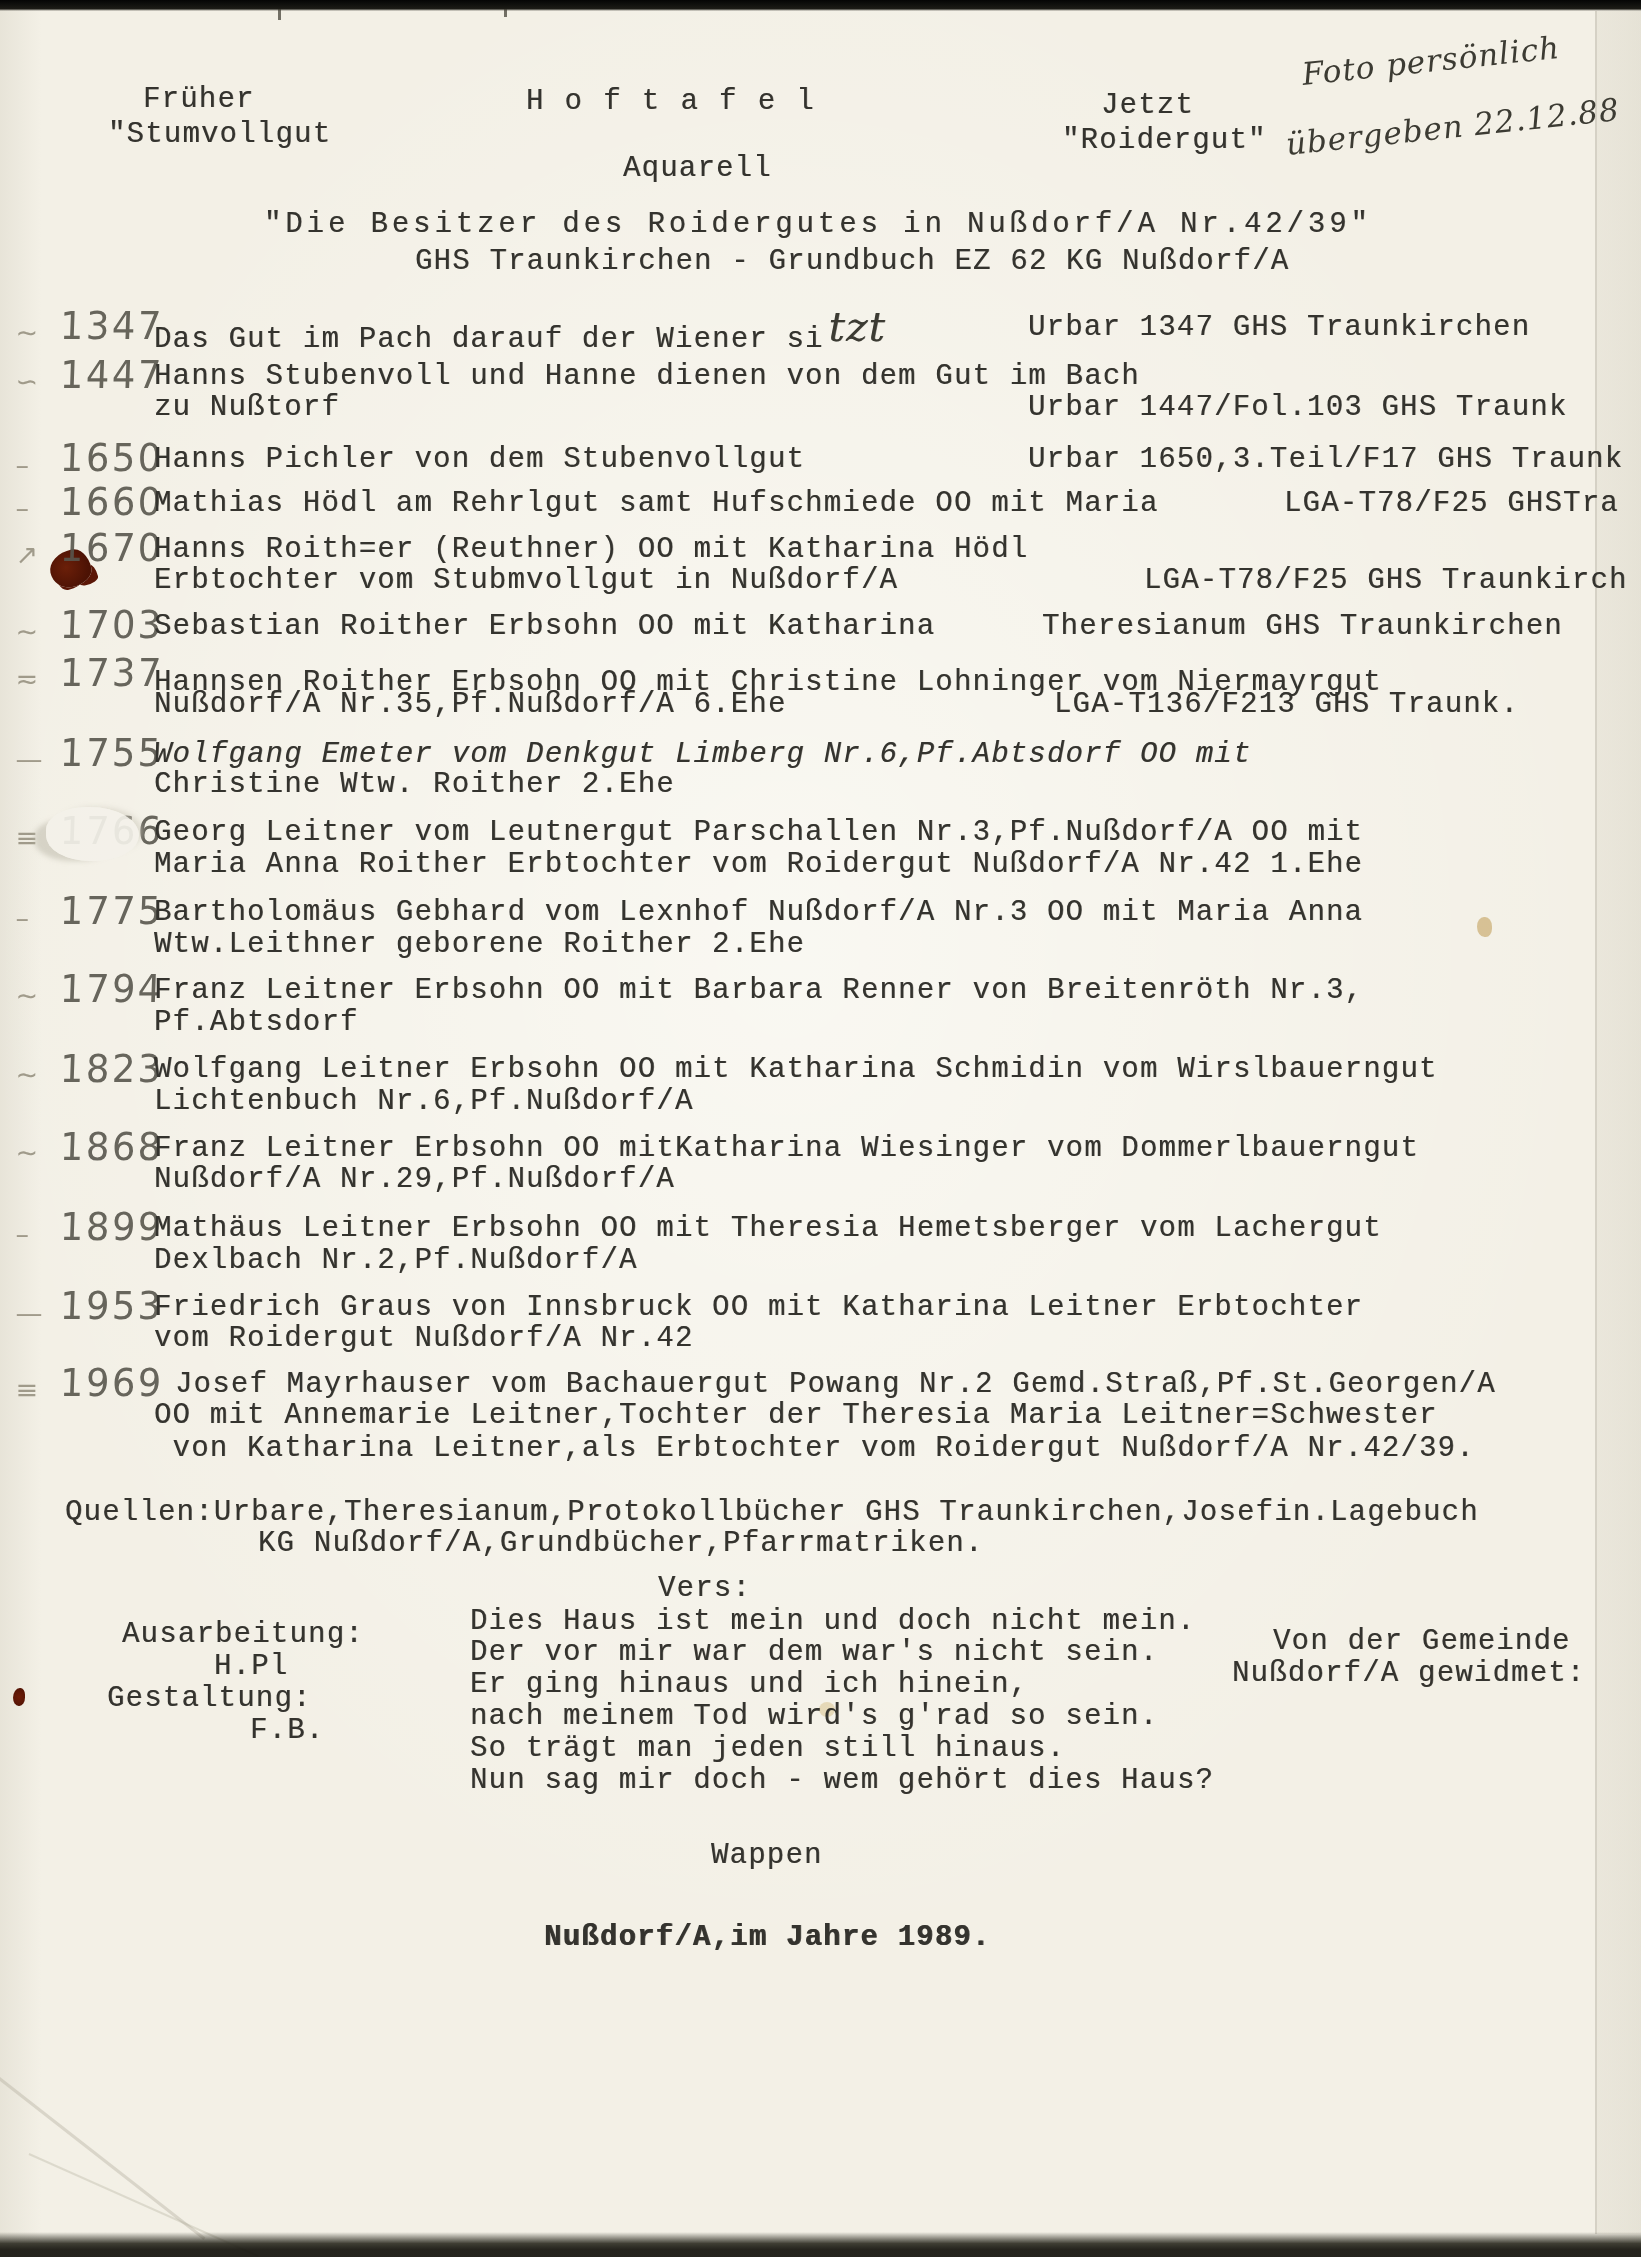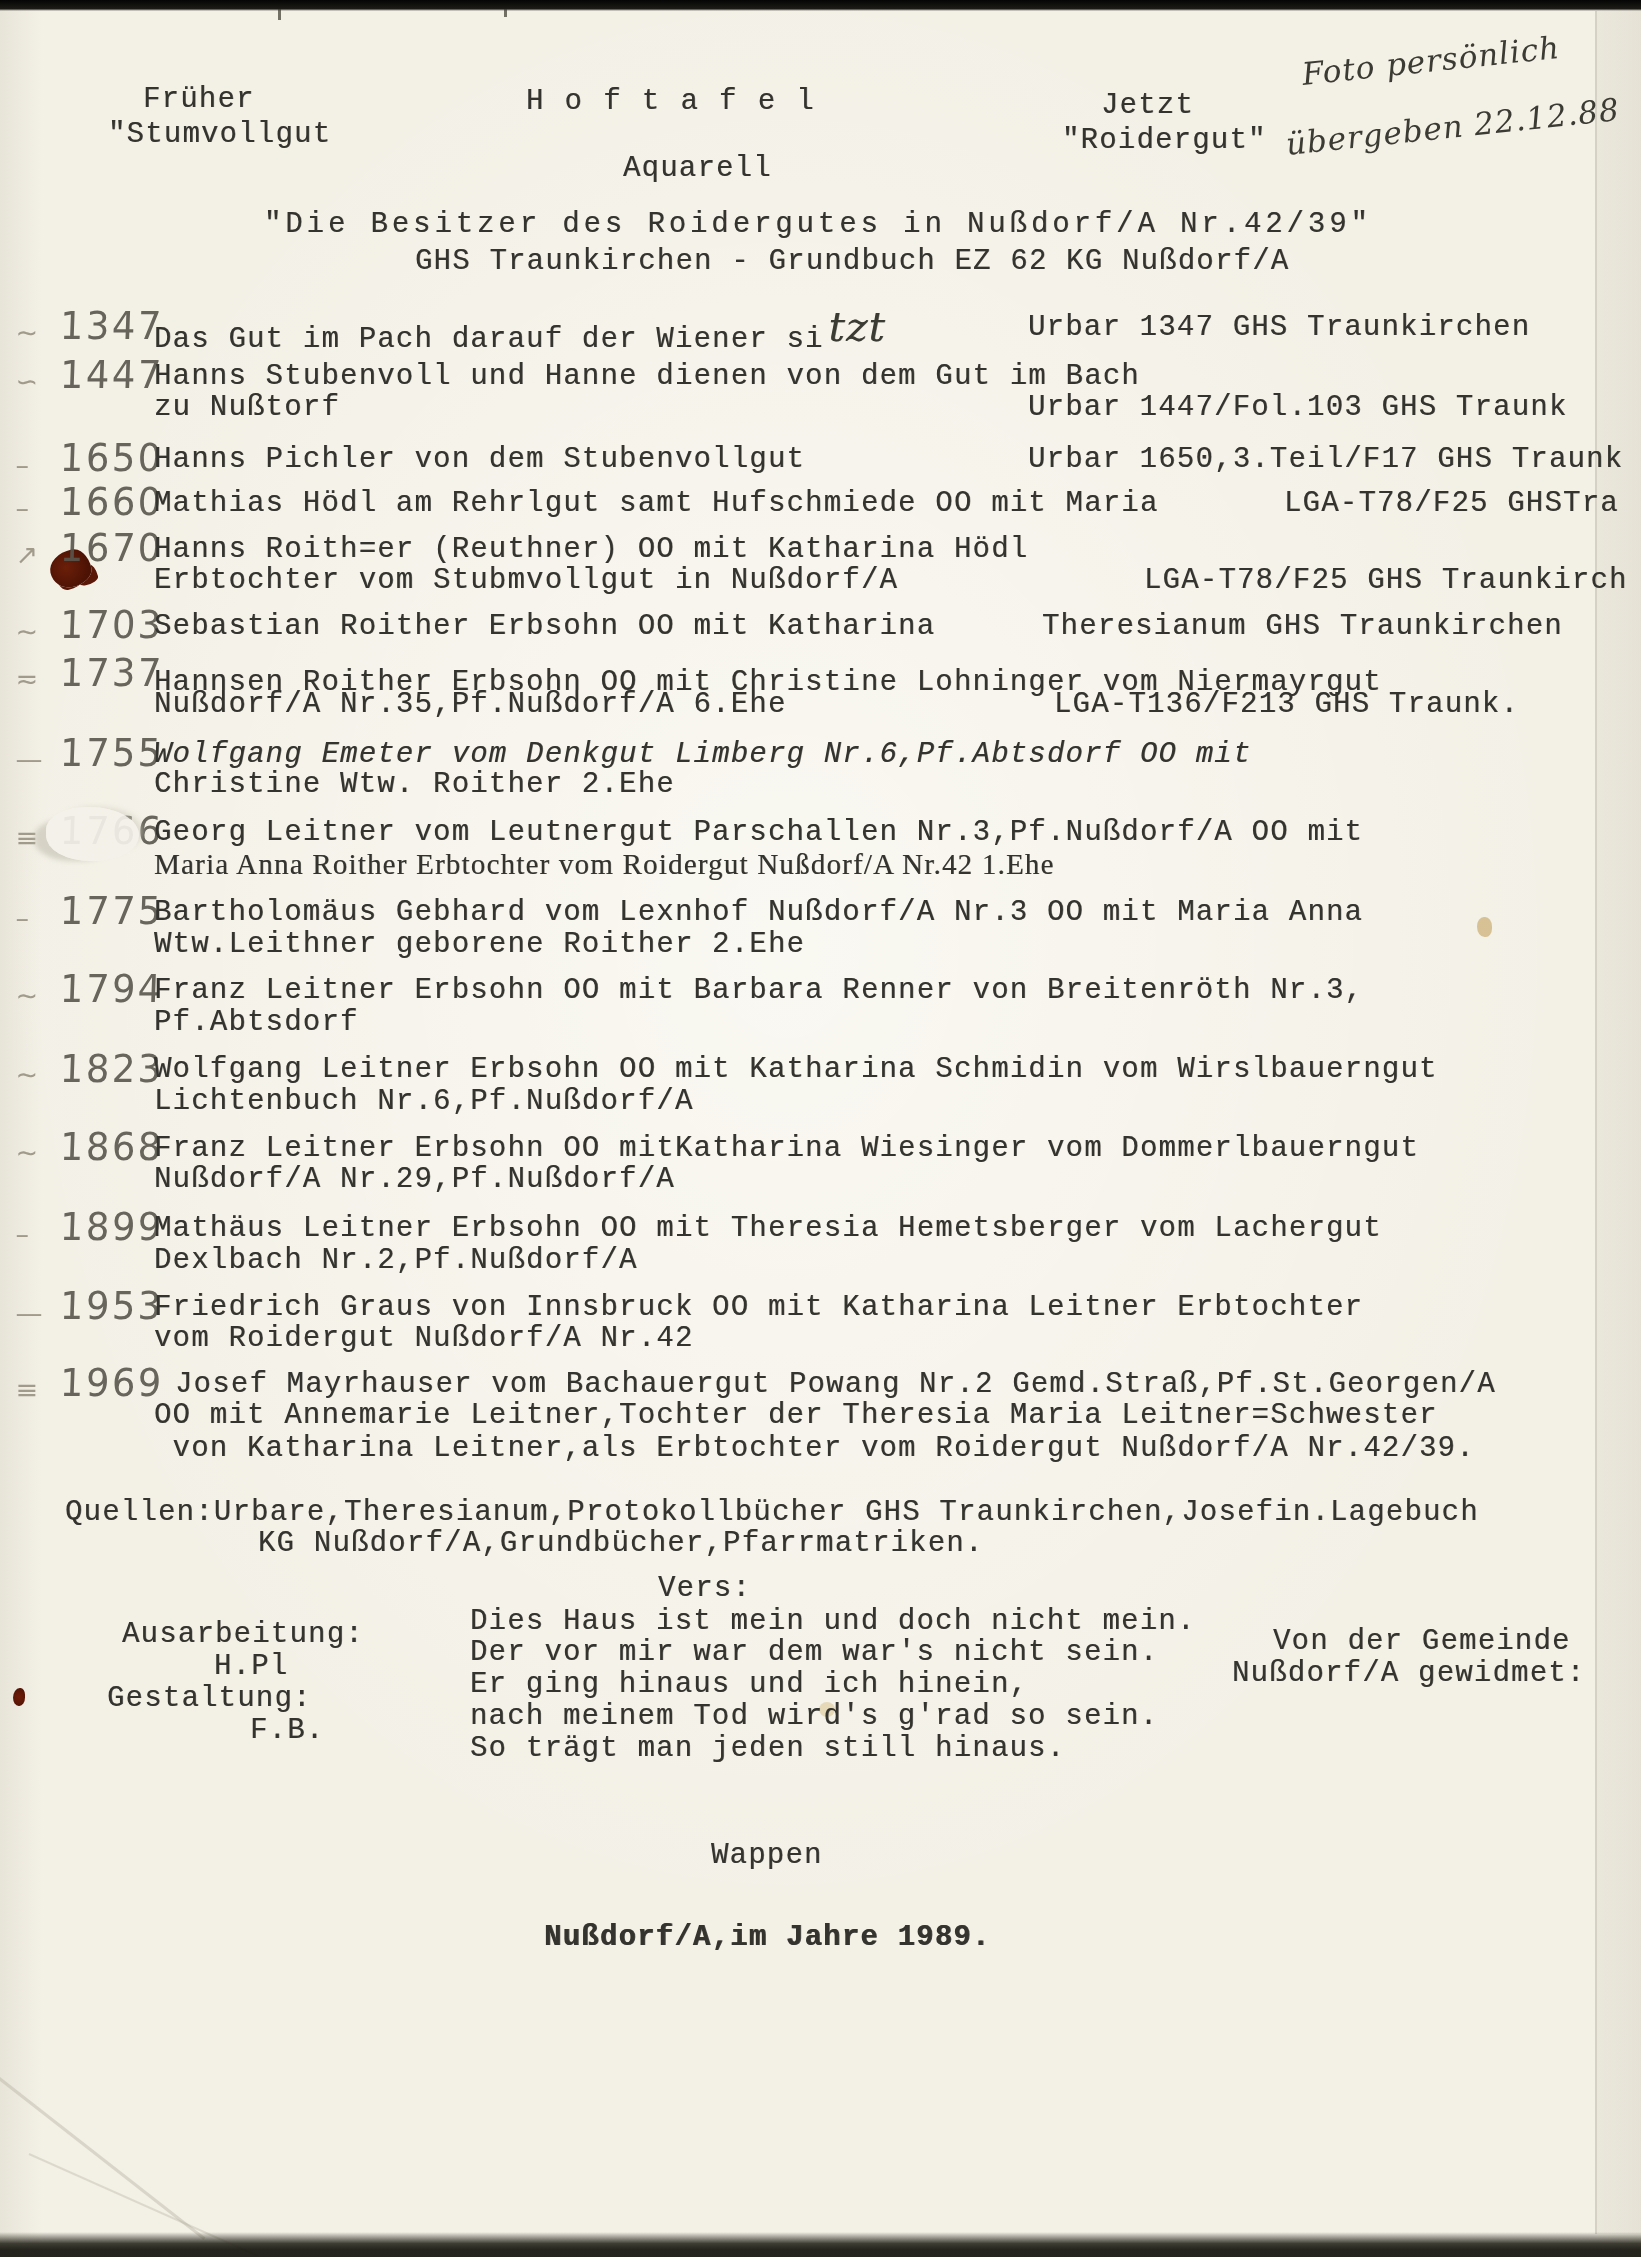--- a/index.html
+++ b/index.html
@@ -100,21 +100,21 @@
       <div class="abs typed tline" style="left: 154px; top: 668px;"><span>Hannsen Roither Erbsohn OO mit Christine Lohninger vom Niermayrgut</span></div>
       <div class="abs typed tline" style="left: 154px; top: 690px;"><span>Nußdorf/A Nr.35,Pf.Nußdorf/A 6.Ehe</span></div>
       <div class="abs typed tline" style="left: 1054px; top: 690px; text-align: center;">LGA-T136/F213 GHS Traunk.</div>
       <div class="abs mark" style="left: 15.4px; top: 743px;">—</div>
       <div class="abs hand-year" style="left: 60px; top: 734px;">1755</div>
       <div class="abs typed tline" style="left: 154px; top: 740px; font-style: italic;"><span>Wolfgang Emeter vom Denkgut Limberg Nr.6,Pf.Abtsdorf OO mit</span></div>
       <div class="abs typed tline" style="left: 154px; top: 770px;"><span>Christine Wtw. Roither 2.Ehe</span></div>
       <div class="abs mark" style="left: 15.4px; top: 822px;">≡</div>
       <div class="abs hand-year" style="left: 60px; top: 812px;">1766</div>
       <div class="abs typed tline" style="left: 154px; top: 818px;"><span>Georg Leitner vom Leutnergut Parschallen Nr.3,Pf.Nußdorf/A OO mit</span></div>
-      <div class="abs typed tline" style="left: 154px; top: 850px; font-family: Liberation Serif, serif;"><span>Maria Anna Roither Erbtochter vom Roidergut Nußdorf/A Nr.42 1.Ehe</span></div>
+      <div class="abs typed tline" style="left: 154px; top: 850px;"><span>Maria Anna Roither Erbtochter vom Roidergut Nußdorf/A Nr.42 1.Ehe</span></div>
       <div class="abs mark" style="left: 15.4px; top: 902px;">–</div>
       <div class="abs hand-year" style="left: 60px; top: 892px;">1775</div>
       <div class="abs typed tline" style="left: 154px; top: 898px;"><span>Bartholomäus Gebhard vom Lexnhof Nußdorf/A Nr.3 OO mit Maria Anna</span></div>
       <div class="abs typed tline" style="left: 154px; top: 930px;"><span>Wtw.Leithner geborene Roither 2.Ehe</span></div>
       <div class="abs mark" style="left: 15.4px; top: 980px;">∼</div>
       <div class="abs hand-year" style="left: 60px; top: 970px;">1794</div>
       <div class="abs typed tline" style="left: 154px; top: 976px;"><span>Franz Leitner Erbsohn OO mit Barbara Renner von Breitenröth Nr.3,</span></div>
       <div class="abs typed tline" style="left: 154px; top: 1008px;"><span>Pf.Abtsdorf</span></div>
       <div class="abs mark" style="left: 15.4px; top: 1059px;">∼</div>
       <div class="abs hand-year" style="left: 60px; top: 1050px;">1823</div>
@@ -142,20 +142,21 @@
 
   <div class="abs typed tline" style="left:65px;top:1498px;">Quellen:Urbare,Theresianum,Protokollbücher GHS Traunkirchen,Josefin.Lagebuch</div>
   <div class="abs typed tline" style="left:258px;top:1529px;">KG Nußdorf/A,Grundbücher,Pfarrmatriken.</div>
 
   <div class="abs typed" style="left:658px;top:1574px;">Vers:</div>
   <div class="abs typed tline" style="left:470px;top:1607px;">Dies Haus ist mein und doch nicht mein.</div>
   <div class="abs typed tline" style="left:470px;top:1638px;">Der vor mir war dem war's nicht sein.</div>
   <div class="abs typed tline" style="left:470px;top:1670px;">Er ging hinaus und ich hinein,</div>
   <div class="abs typed tline" style="left:470px;top:1702px;">nach meinem Tod wird's g'rad so sein.</div>
   <div class="abs typed tline" style="left:470px;top:1734px;">So trägt man jeden still hinaus.</div>
+  <div class="abs typed tline" style="left:470px;top:1766px;">Nun sag mir doch - wem gehört dies Haus?</div>
 
   <div class="abs typed" style="left:122px;top:1620px;">Ausarbeitung:</div>
   <div class="abs typed" style="left:214px;top:1652px;">H.Pl</div>
   <div class="abs typed" style="left:107px;top:1684px;">Gestaltung:</div>
   <div class="abs typed" style="left:250px;top:1716px;">F.B.</div>
 
   <div class="abs typed" style="left:1273px;top:1627px;">Von der Gemeinde</div>
   <div class="abs typed" style="left:1232px;top:1659px;">Nußdorf/A gewidmet:</div>
 
   <div class="abs typed" style="left:711px;top:1841px;">Wappen</div>

